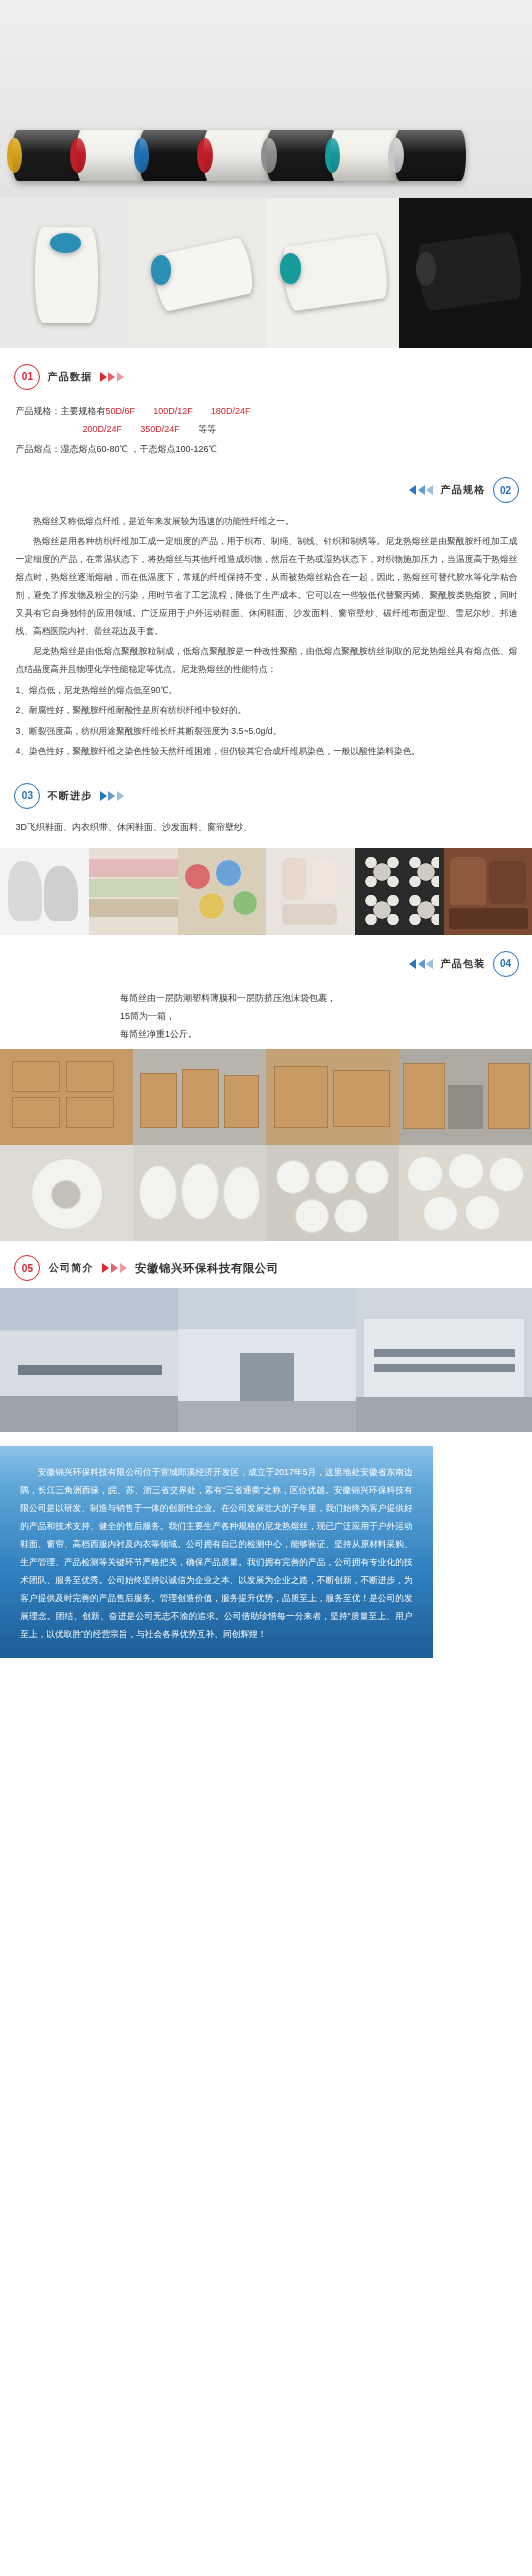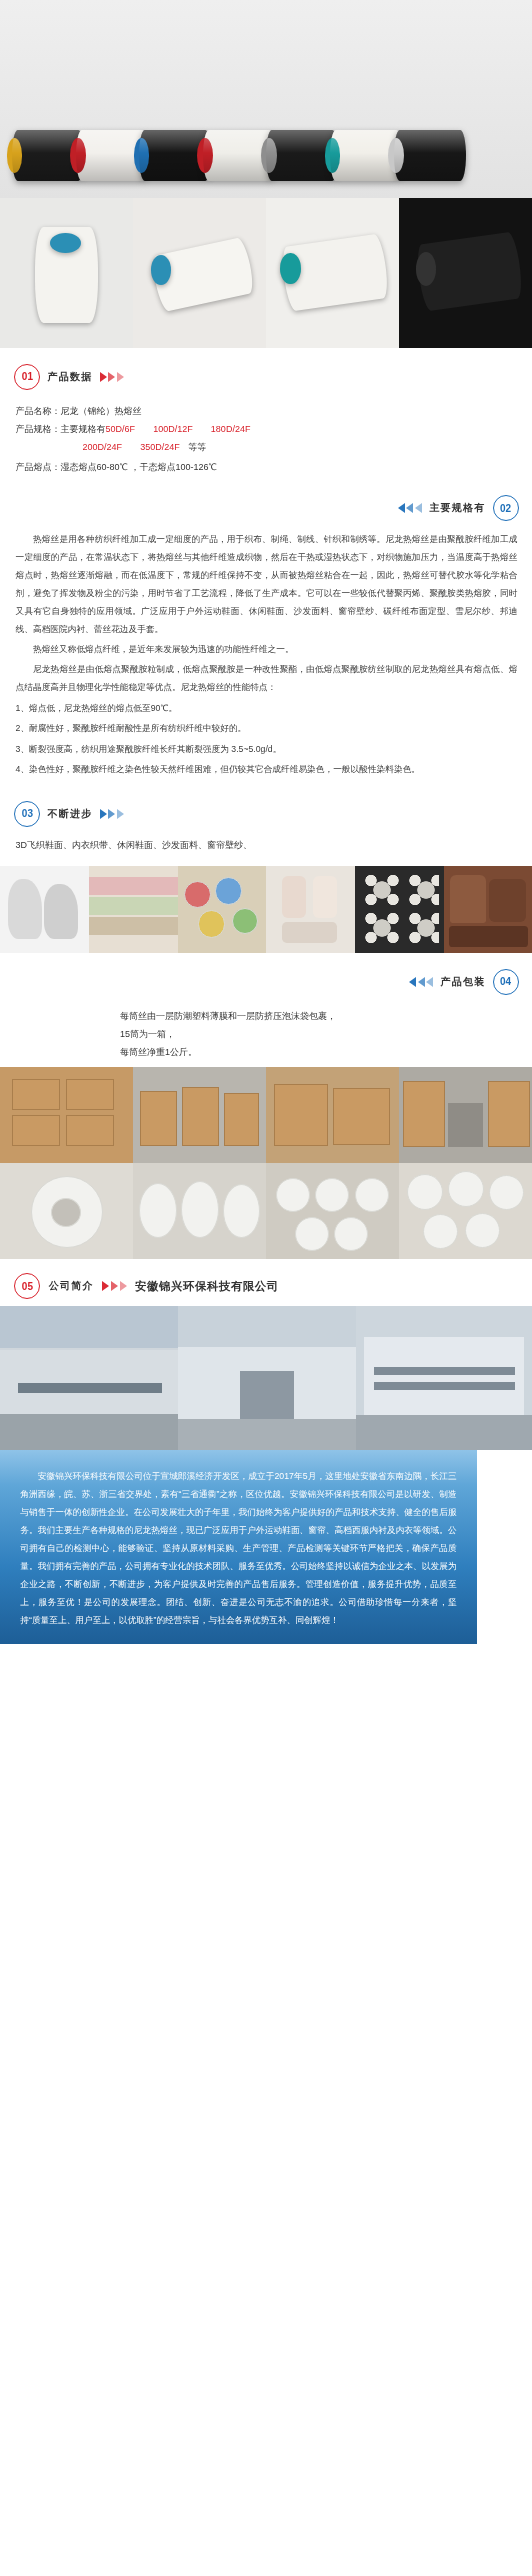--- a/index.html
+++ b/index.html
@@ -100,23 +100,24 @@
   .pack-grid { width:533px; display:flex; flex-wrap: wrap; }
   .pack-grid > div { height: 96px; }
 
   
   .comp-head { display:flex; align-items:center; gap: 8.4px; padding: 14.4px 14.4px 7.2px; }
   .comp-name { font-size: 11.4px; color:#333; font-weight: bold; letter-spacing:0.6px; }
   .comp-imgs { width:533px; display:flex; }
   .comp-imgs > div { height: 144px; }
 
   .intro-wrap {
-    width: 477px; padding: 17px 20.3px 13px;
+    width: 433px; padding: 17px 20.3px 13px;
     background: linear-gradient(180deg, #8fc3e8 0%, #5fa6d8 18%, #2f7fbe 60%, #1d5e97 100%);
     color: #fff;
+    margin-top: 14px;
   }
   .intro-wrap p {
     margin: 0 0 1.2px 0; font-size: 8.7px; line-height: 18px; text-align: justify;
   }
   .contact {
     width: 533px; background:#2b3f95; color:#fff;
     padding: 8.4px 20.3px 12px; font-size: 9px; line-height: 18px;
   }
 
   
@@ -194,56 +195,52 @@
     <div class="numcircle">01</div>
     <div class="sec-title">产品数据</div>
     <div class="chev">
         <i></i>
         <i></i>
         <i></i>
       </div>
   </div>
 
   <div class="spec-block">
-    <div class="spec-row">
-      <span class="spec-key">产品名称：</span>
-      <span>尼龙（锦纶）热熔丝</span>
-    </div>
     <div class="spec-row">
       <span class="spec-key">产品规格：主要规格有</span>
       <span class="spec-vals">
         <span>50D/6F</span>
         <span>100D/12F</span>
         <span>180D/24F</span>
       </span>
     </div>
     <div class="spec-center">
       <span>200D/24F</span>
       <span style="margin-left:15.6px">350D/24F</span>
-      <span style="margin-left:6px;color:#333">等等</span>
+      <span style="margin-left:16px;color:#333">等等</span>
     </div>
     <div class="spec-row" style="margin-top:2.4px">
       <span class="spec-key">产品熔点：</span>
       <span>湿态熔点60-80℃ ，干态熔点100-126℃</span>
     </div>
   </div>
 
   <div class="sec-head right">
     <div class="chev left blue">
         <i></i>
         <i></i>
         <i></i>
       </div>
-    <div class="sec-title">主要规格有</div>
+    <div class="sec-title">产品规格</div>
     <div class="numcircle blue">02</div>
   </div>
 
   <div class="body-text">
+    <p class="indent">热熔丝又称低熔点纤维，是近年来发展较为迅速的功能性纤维之一。</p>
     <p class="indent">热熔丝是用各种纺织纤维加工成一定细度的产品，用于织布、制绳、制线、针织和制绣等。尼龙热熔丝是由聚酰胺纤维加工成一定细度的产品，在常温状态下，将热熔丝与其他纤维造成织物，然后在干热或湿热状态下，对织物施加压力，当温度高于热熔丝熔点时，热熔丝逐渐熔融，而在低温度下，常规的纤维保持不变，从而被热熔丝粘合在一起，因此，热熔丝可替代胶水等化学粘合剂，避免了挥发物及粉尘的污染，用时节省了工艺流程，降低了生产成本。它可以在一些较低代替聚丙烯、聚酰胺类热熔胶，同时又具有它自身独特的应用领域。广泛应用于户外运动鞋面、休闲鞋面、沙发面料、窗帘壁纱、碳纤维布面定型、雪尼尔纱、邦迪线、高档医院内衬、蕾丝花边及手套。</p>
-    <p class="indent">热熔丝又称低熔点纤维，是近年来发展较为迅速的功能性纤维之一。</p>
     <p class="indent">尼龙热熔丝是由低熔点聚酰胺粒制成，低熔点聚酰胺是一种改性聚酯，由低熔点聚酰胺纺丝制取的尼龙热熔丝具有熔点低、熔点结晶度高并且物理化学性能稳定等优点。尼龙热熔丝的性能特点：</p>
     <p>1、熔点低，尼龙热熔丝的熔点低至90℃。</p>
     <p>2、耐腐性好，聚酰胺纤维耐酸性是所有纺织纤维中较好的。</p>
     <p>3、断裂强度高，纺织用途聚酰胺纤维长纤其断裂强度为 3.5~5.0g/d。</p>
     <p>4、染色性好，聚酰胺纤维之染色性较天然纤维困难，但仍较其它合成纤维易染色，一般以酸性染料染色。</p>
   </div>
 
   <div class="sec-head">
     <div class="numcircle blue">03</div>
     <div class="sec-title">不断进步</div>

